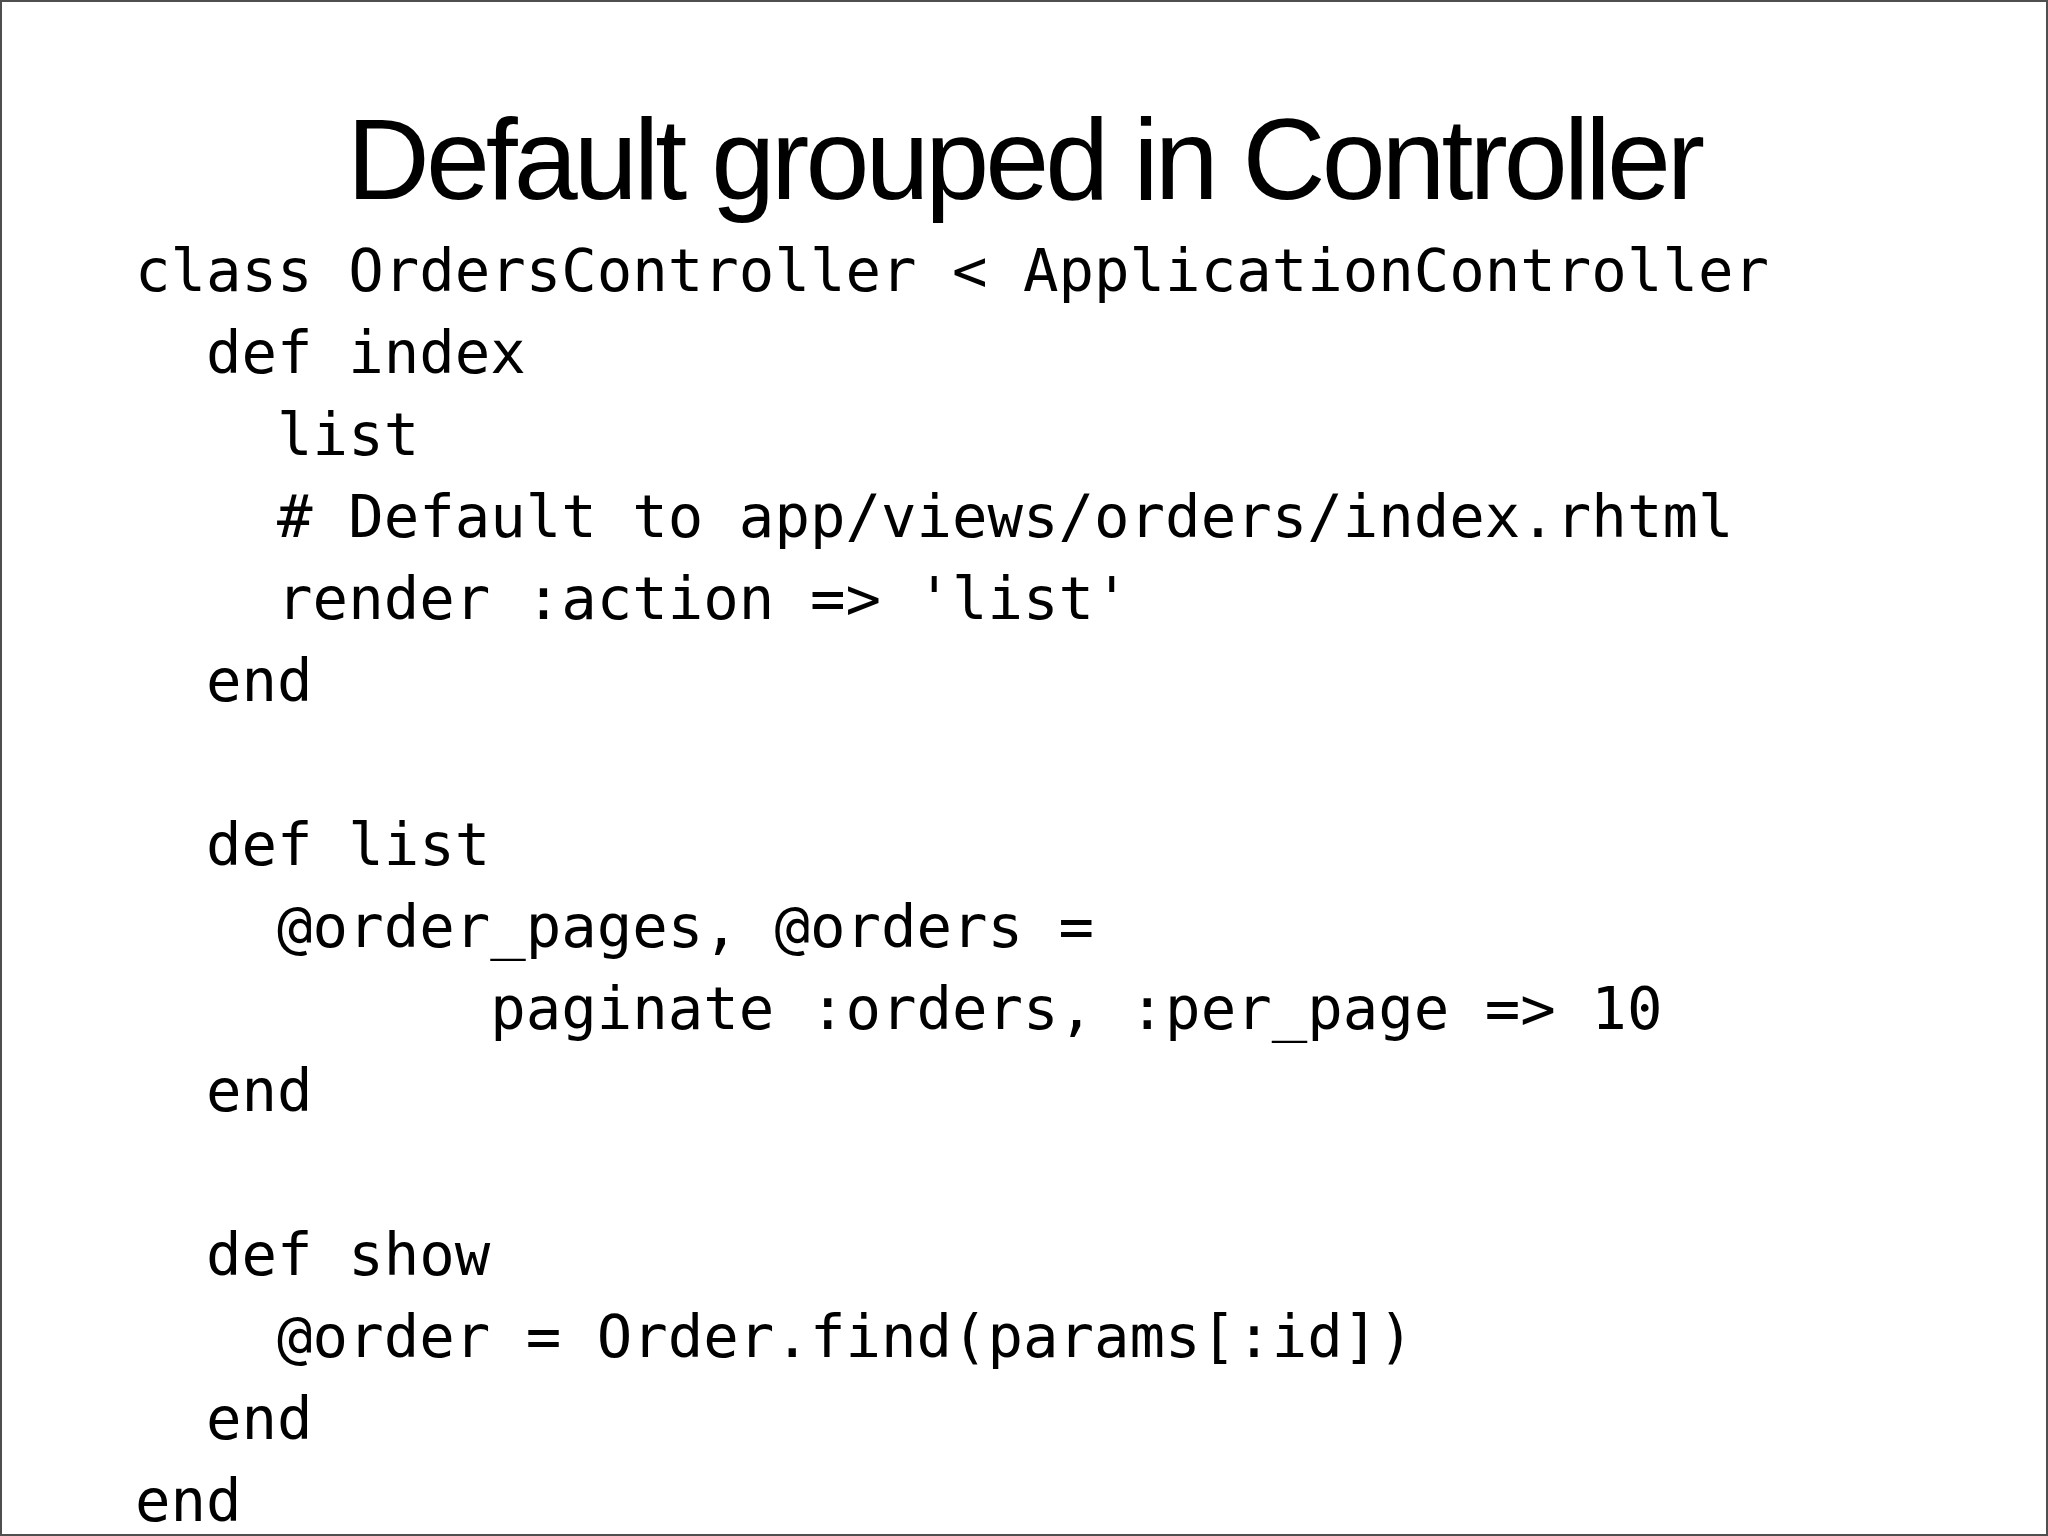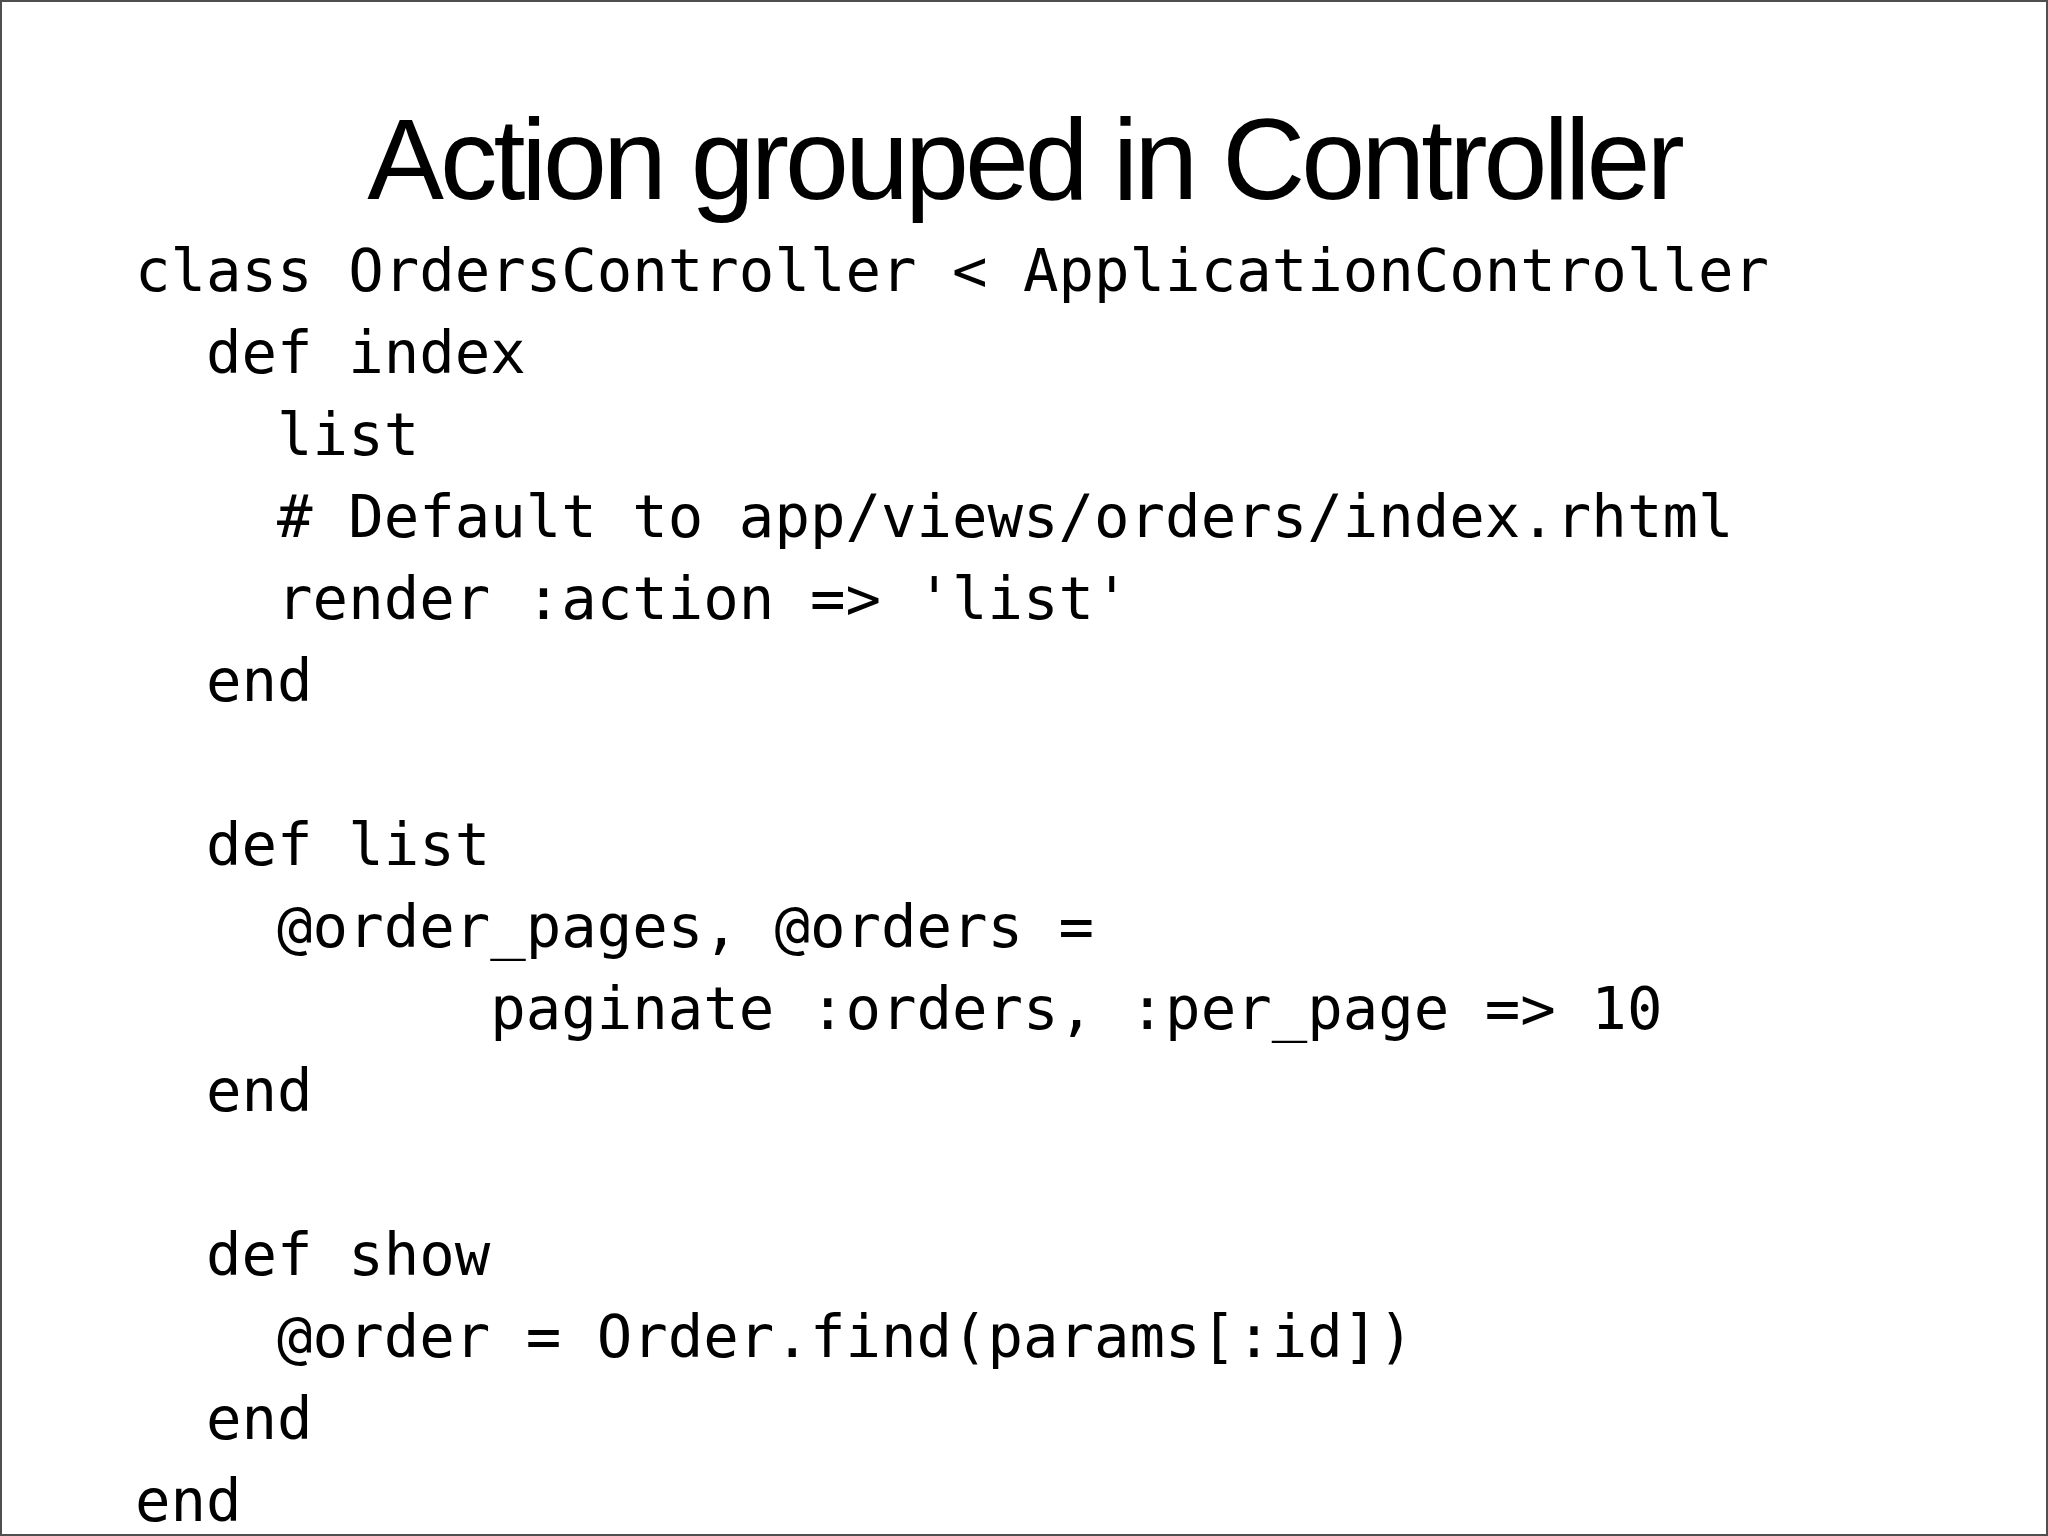--- a/index.html
+++ b/index.html
@@ -40,21 +40,21 @@
     font-size: 59px;
     line-height: 82px;
     color: #000000;
     white-space: pre;
   }
 </style>
 </head>
 <body>
 
 <div class="slide">
-  <h1 class="slide-title">Action grouped in Controller</h1>
+  <h1 class="slide-title">Default grouped in Controller</h1>
   <pre class="code-block">class OrdersController &lt; ApplicationController
   def index
     list
     # Default to app/views/orders/index.rhtml
     render :action =&gt; 'list'
   end
 
   def list
     @order_pages, @orders =
           paginate :orders, :per_page =&gt; 10

